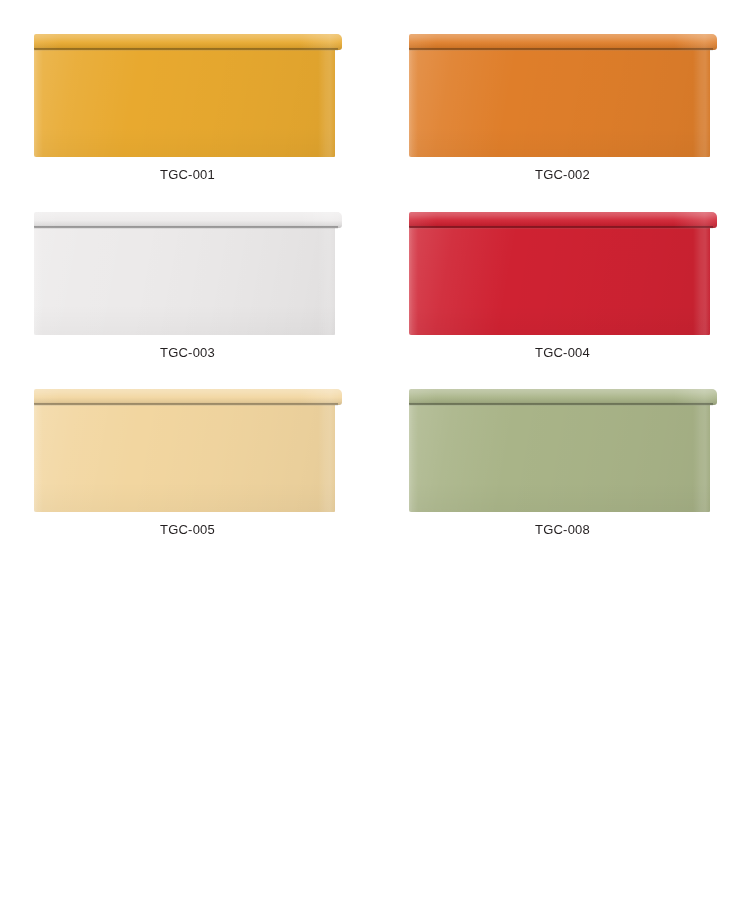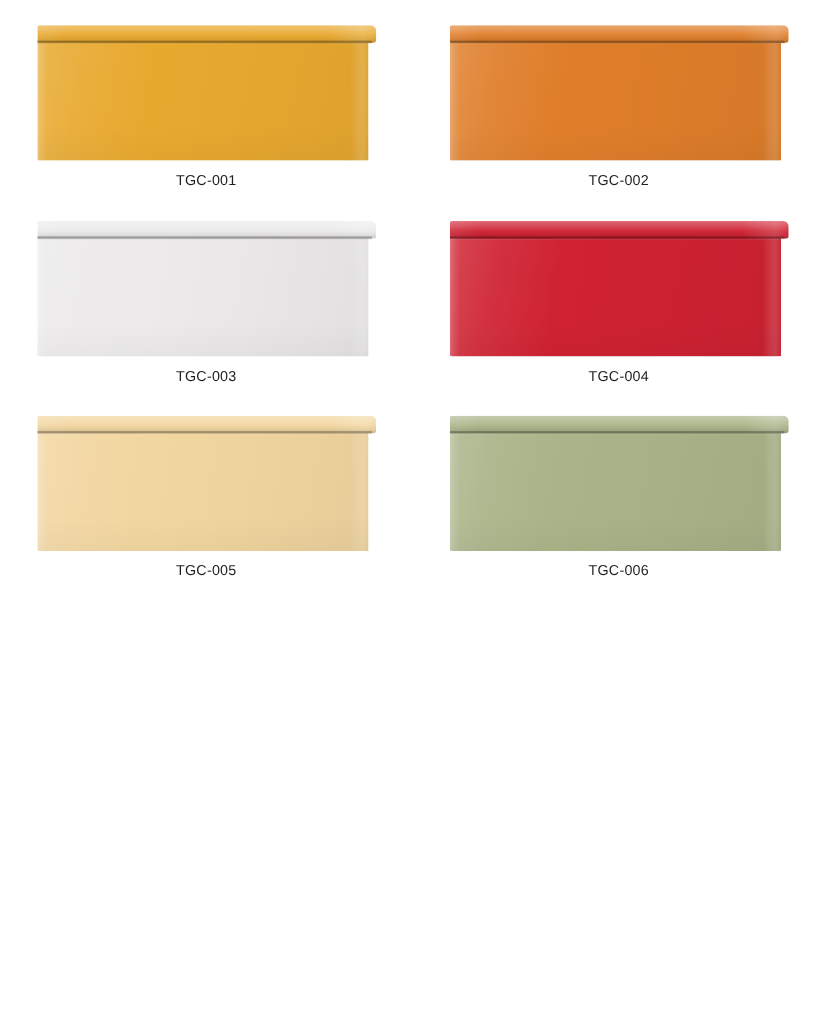--- a/index.html
+++ b/index.html
@@ -16,21 +16,21 @@
     overflow: hidden;
   }
 
   #swatch-grid {
     width: 750px;
     height: 924px;
     display: grid;
     grid-template-columns: 375px 375px;
     grid-template-rows: repeat(5, 177.5px);
     align-content: start;
-    padding-top: 23px;
+    padding-top: 34px;
   }
 
   .swatch-cell {
     display: flex;
     flex-direction: column;
     align-items: center;
   }
 
   
   .tile {
@@ -201,15 +201,15 @@
       </div>
       <div class="tile-label">TGC-005</div>
     </div>
     <div class="swatch-cell">
       <div class="tile" style="--tile-color: #a9b488;">
         <div class="tile-face"></div>
         <div class="tile-leftedge"></div>
         <div class="tile-cap"></div>
         <div class="tile-groove"></div>
       </div>
-      <div class="tile-label">TGC-006</div>
+      <div class="tile-label">TGC-008</div>
     </div>
   </div>
 
 </body></html>

